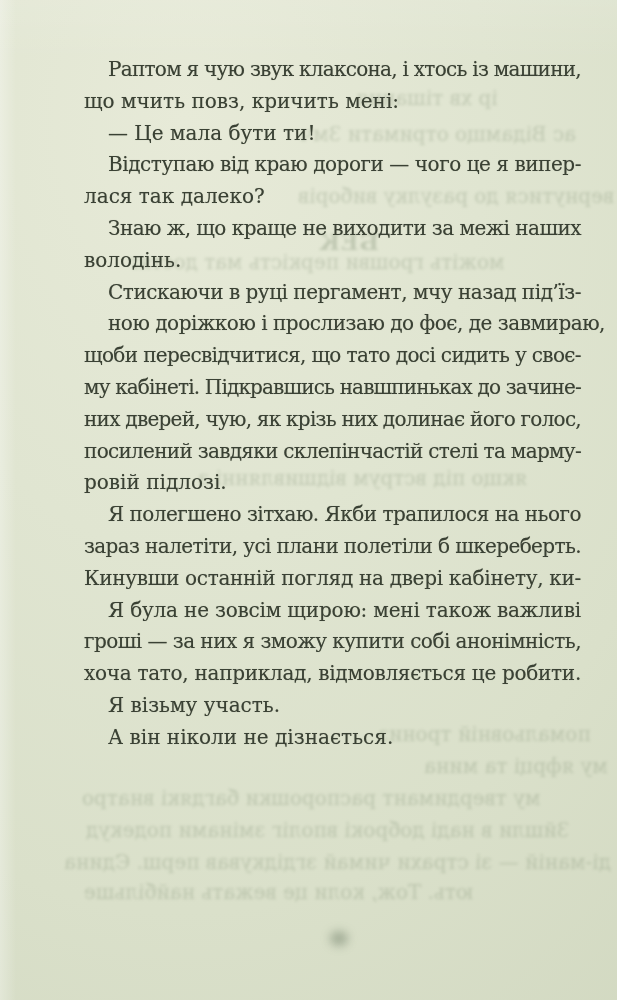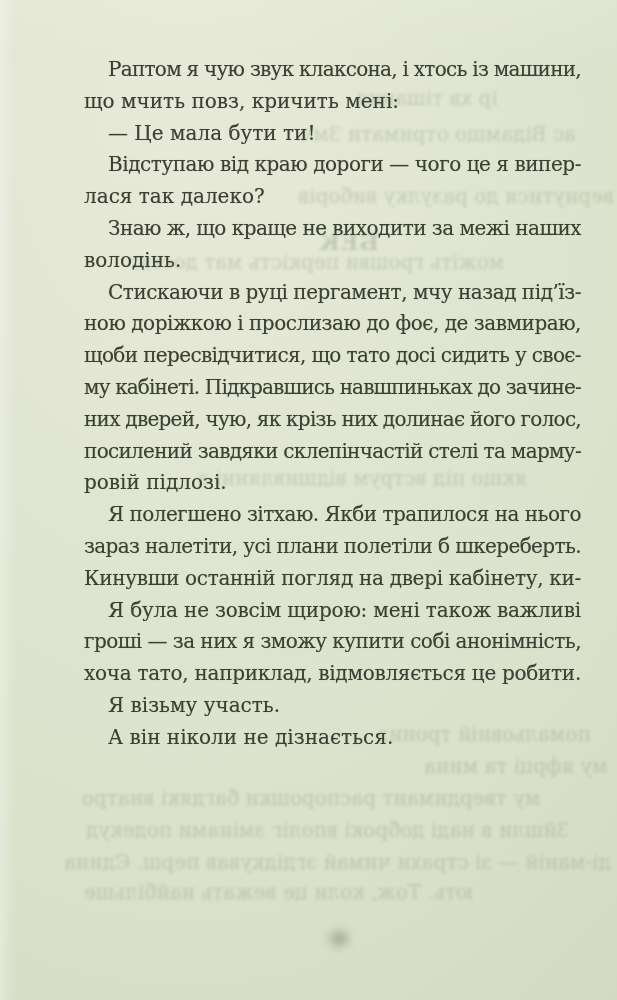--- a/index.html
+++ b/index.html
@@ -63,21 +63,21 @@
   <div class="smudge" id="smudge" style="left: 330px; top: 931px;"></div>
   <div class="text-block" id="text-block">
       <div class="line indent justify"><span style="letter-spacing: -0.734375px;">Раптом я чую звук клаксона, і хтось із машини,</span></div>
       <div class="line"><span>що мчить повз, кричить мені:</span></div>
       <div class="line indent"><span>— Це мала бути ти!</span></div>
       <div class="line indent justify"><span style="letter-spacing: -0.454545px;">Відступаю від краю дороги — чого це я випер-</span></div>
       <div class="line"><span>лася так далеко?</span></div>
       <div class="line indent justify"><span style="letter-spacing: -0.53869px;">Знаю ж, що краще не виходити за межі наших</span></div>
       <div class="line"><span>володінь.</span></div>
       <div class="line indent justify"><span style="letter-spacing: -0.476736px;">Стискаючи в руці пергамент, мчу назад під’їз-</span></div>
-      <div class="line justify"><span style="letter-spacing: -0.477431px;">ною доріжкою і прослизаю до фоє, де завмираю,</span></div>
+      <div class="line justify"><span style="letter-spacing: -0.477431px; margin-left: 24px;">ною доріжкою і прослизаю до фоє, де завмираю,</span></div>
       <div class="line justify"><span style="letter-spacing: -0.638672px; text-align: center;">щоби пересвідчитися, що тато досі сидить у своє-</span></div>
       <div class="line justify"><span style="letter-spacing: -0.850399px;">му кабінеті. Підкравшись навшпиньках до зачине-</span></div>
       <div class="line justify"><span style="letter-spacing: -0.743304px;">них дверей, чую, як крізь них долинає його голос,</span></div>
       <div class="line justify"><span style="letter-spacing: -0.70379px;">посилений завдяки склепінчастій стелі та марму-</span></div>
       <div class="line"><span>ровій підлозі.</span></div>
       <div class="line indent justify"><span style="letter-spacing: -0.509448px;">Я полегшено зітхаю. Якби трапилося на нього</span></div>
       <div class="line justify"><span style="letter-spacing: -0.617188px; margin-top: 8px;">зараз налетіти, усі плани полетіли б шкереберть.</span></div>
       <div class="line justify"><span style="letter-spacing: -0.304688px;">Кинувши останній погляд на двері кабінету, ки-</span></div>
       <div class="line indent justify"><span style="letter-spacing: -0.187128px;">Я була не зовсім щирою: мені також важливі</span></div>
       <div class="line justify"><span style="letter-spacing: -0.533245px;">гроші — за них я зможу купити собі анонімність,</span></div>

